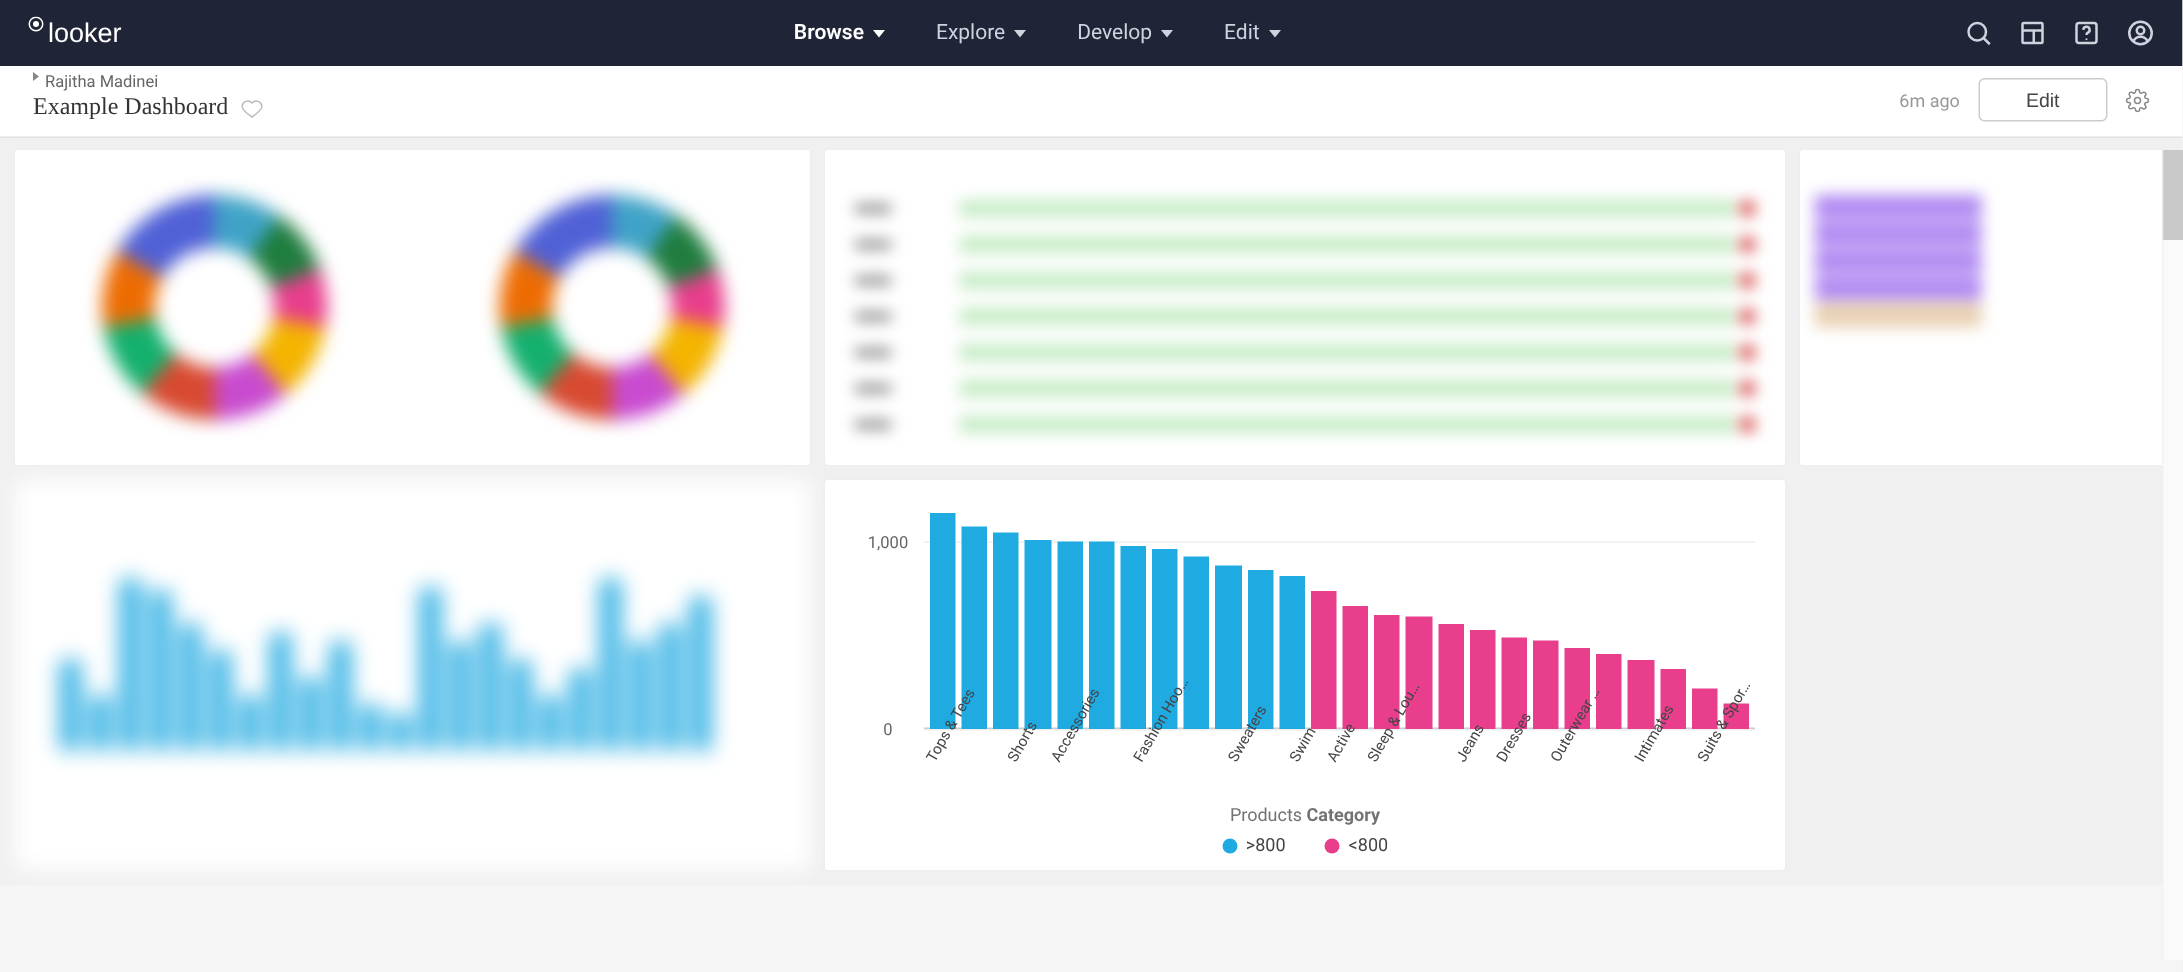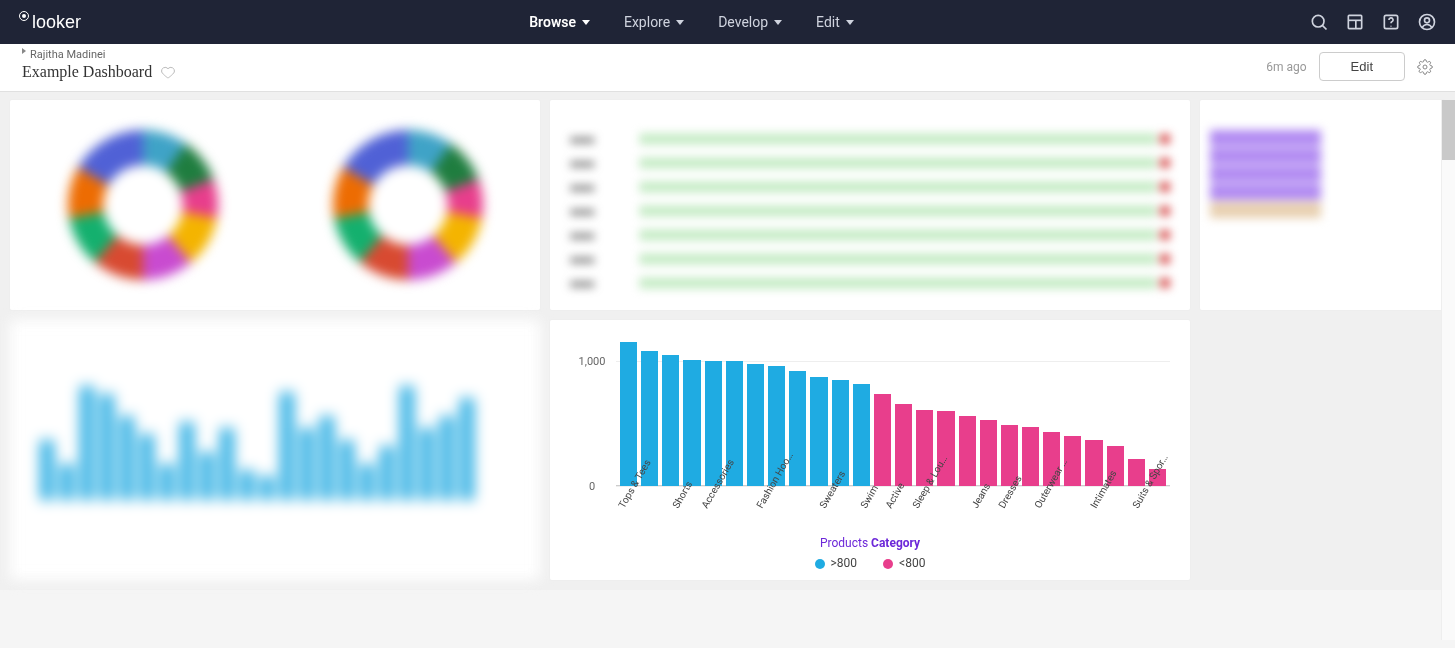--- a/index.html
+++ b/index.html
@@ -106,21 +106,21 @@
   .chart-area { position:relative; height:150px; margin: 4px 4px 0 50px; }
   .y-tick { position:absolute; left:-44px; font-size:11px; color:#666; text-align:center; width:40px; }
   .y-line { position:absolute; left:0; right:0; height:1px; background:#eee; }
   .x-axis-line { position:absolute; left:0; right:0; bottom:0; height:1px; background:#ccc;}
   .bars { position:absolute; left:0; right:0; bottom:0; top:0; display:flex; align-items:flex-end; gap:4px; padding: 0 4px;}
   .bar { flex:1; min-width: 10px; }
   .bar.blue { background:#1fabe2; }
   .bar.pink { background:#e83e8c; }
   .x-labels { display:flex; padding: 0 4px; margin-left:50px; }
   .x-label { flex:1; font-size:10px; color:#444; transform: rotate(-60deg) translate(-18px, 6px); transform-origin: top left; white-space:nowrap; height:58px; }
-  .x-axis-title { text-align:center; font-size:12px; color:#6d28d9; margin-top: -8px;}
+  .x-axis-title { text-align:center; font-size:12px; color:#737373; margin-top: -8px;}
   .x-axis-title b { font-weight:700; }
   .legend { display:flex; justify-content:center; align-items:center; gap:26px; font-size:12px; color:#444; margin-top:6px;}
   .legend .sw { width:10px;height:10px;border-radius:50%; display:inline-block; margin-right:6px; vertical-align:middle;}
   .sw.blue { background:#1fabe2; }
   .sw.pink { background:#e83e8c; }
 
   
   .pseudo-scrollbar { position:fixed; top:100px; right:0; width:14px; height:540px; background:#fafafa; border-left:1px solid #eee;}
   .pseudo-thumb { position:absolute; top:0; width:100%; height:60px; background:#c9c9c9; }
 </style>

